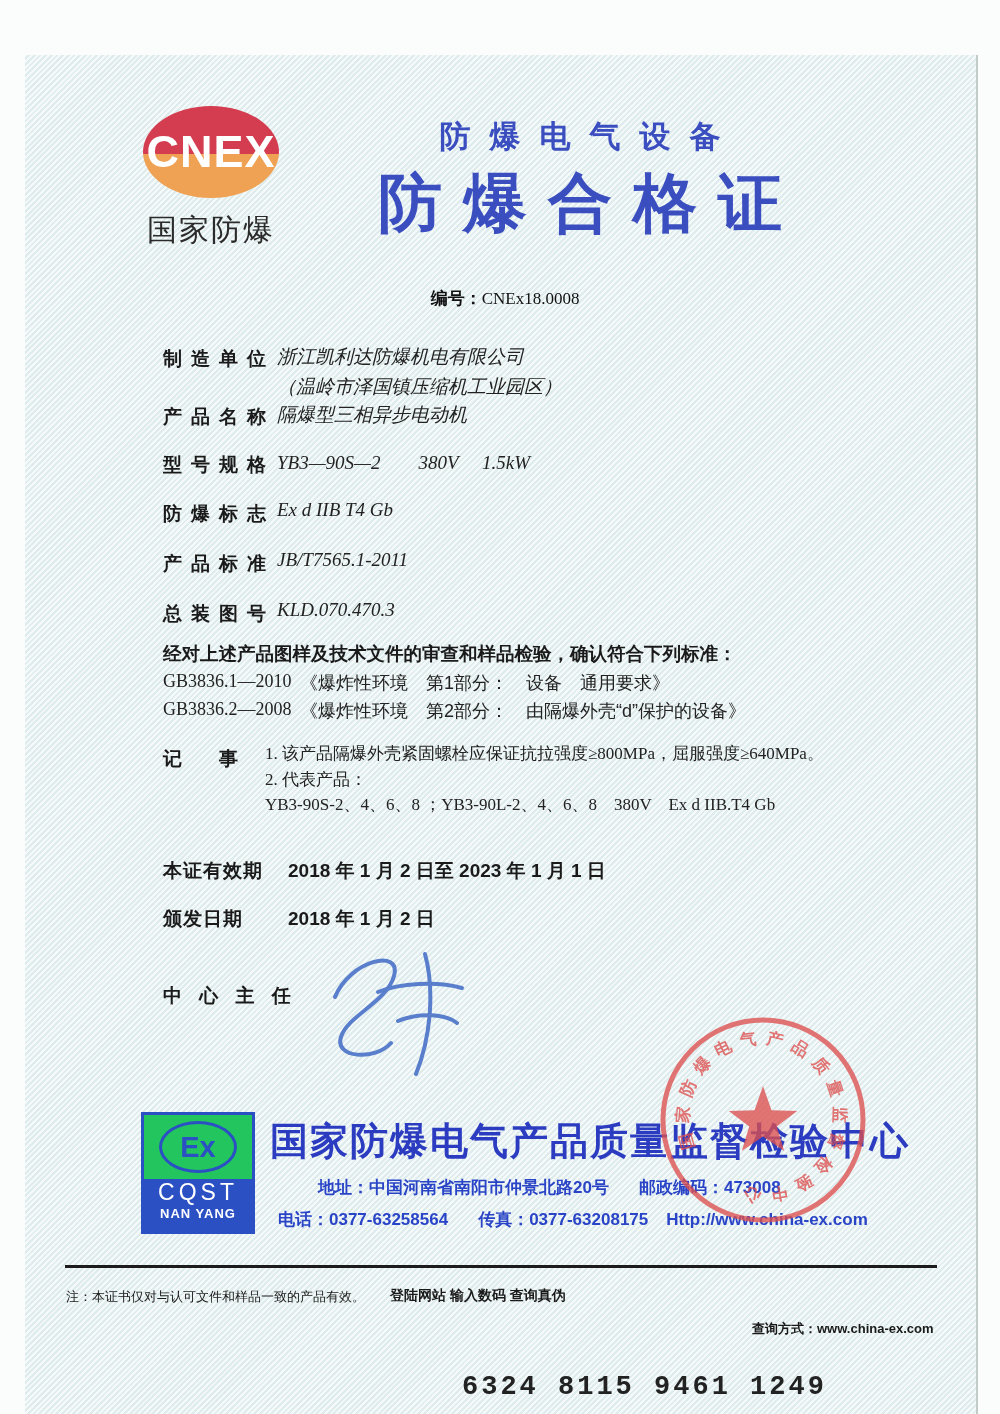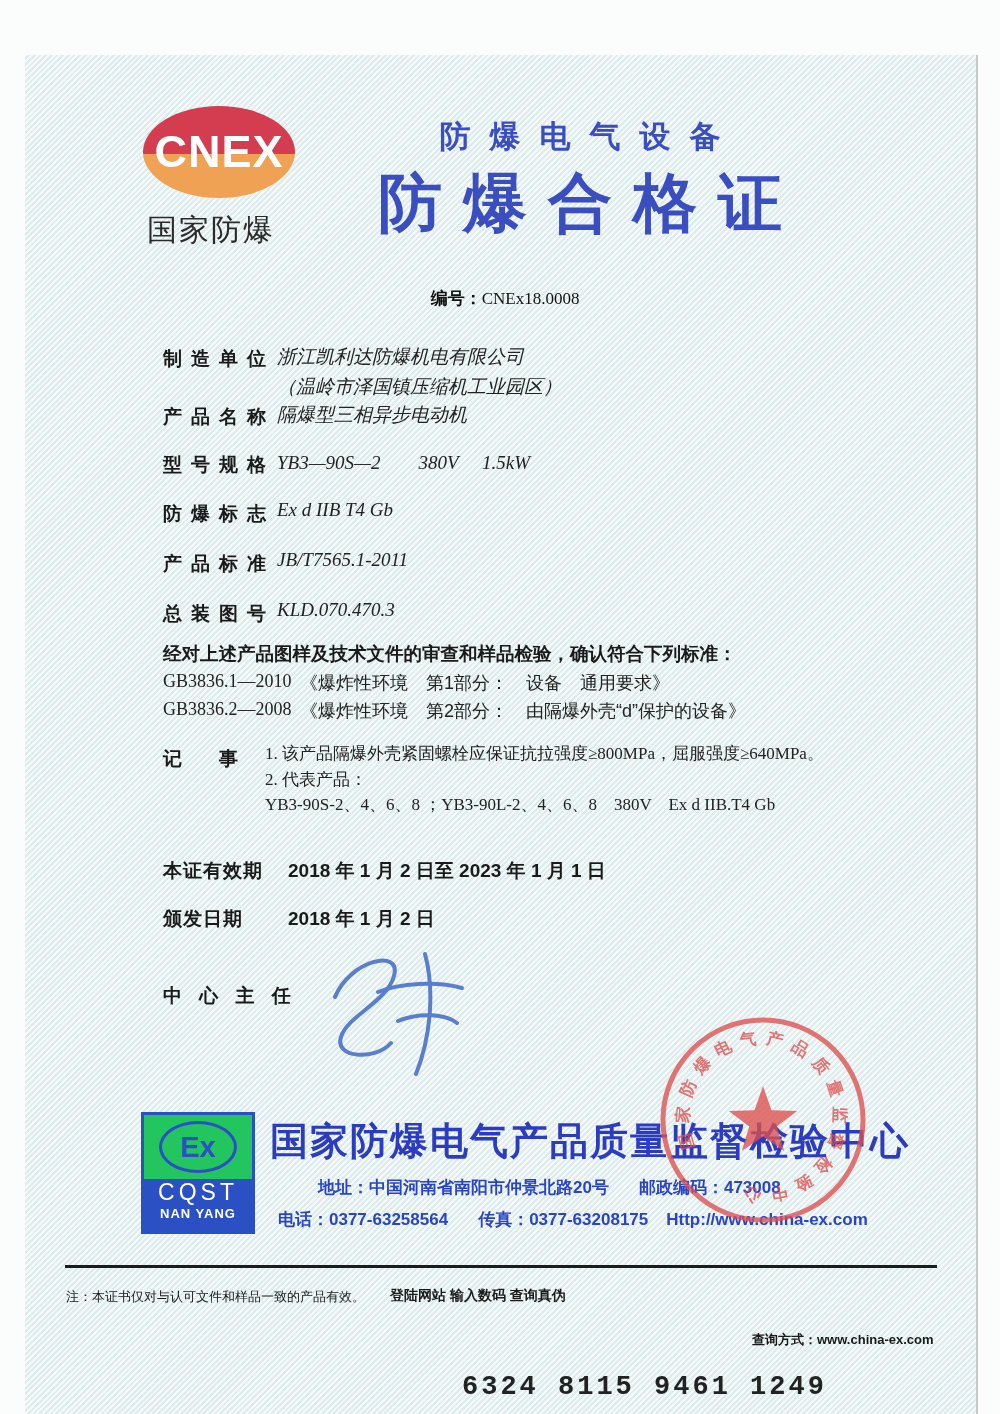--- a/index.html
+++ b/index.html
@@ -6,21 +6,21 @@
   body { width:1000px; height:1414px; background:#fbfcfc; font-family:"Liberation Sans", sans-serif; position:relative; overflow:hidden; }
   .paper {
     position:absolute; left:25px; top:55px; width:953px; height:1359px;
     background:
       repeating-linear-gradient(135deg, rgba(255,255,255,.45) 0 2px, rgba(176,206,210,.22) 2px 4px),
       #ecf4f4;
     border-right:2px solid #c3cbc9;
   }
   .abs { position:absolute; }
   
-  .cnex-logo { left:143px; top:106px; width:152px; height:92px; border-radius:50%;
+  .cnex-logo { left:143px; top:106px; width:136px; height:92px; border-radius:50%;
     background:linear-gradient(180deg,#d43c50 0 52%, #efa253 52% 100%);
     display:flex; align-items:center; justify-content:center; }
   .cnex-text { color:#fff; font-size:45px; font-weight:bold; letter-spacing:1px; font-family:"Liberation Sans",sans-serif; }
   .logo-caption { left:138px; top:210px; width:146px; text-align:center; font-size:30px; color:#2b2b2b; letter-spacing:2px; }
   .subtitle { left:330px; top:116px; width:500px; text-align:center; font-size:31px; font-weight:bold; color:#3a4ec0; letter-spacing:19px; text-indent:19px; }
   .title { left:310px; top:160px; width:540px; text-align:center; font-size:64px; font-weight:bold; color:#3a4ec0; letter-spacing:21px; text-indent:21px; }
   .certno { left:330px; top:287px; width:350px; text-align:center; font-size:17px; color:#111; font-family:"Liberation Serif",serif; }
   .certno b { font-family:"Liberation Sans",sans-serif; font-weight:bold; }
   
   .lbl { left:163px; font-size:19px; font-weight:600; color:#1a1a1a; letter-spacing:9px; white-space:nowrap; }
@@ -42,21 +42,21 @@
   .blue-line { font-size:17px; font-weight:bold; color:#2944c6; white-space:nowrap; }
   .addr { left:318px; top:1176px; }
   .phone { left:278px; top:1208px; }
   .gap2 { display:inline-block; width:30px; }
   .gap1 { display:inline-block; width:18px; }
   
   .rule { left:65px; top:1265px; width:872px; height:3px; background:#1c1c1c; }
   .bottom-note { left:66px; top:1288px; font-size:13px; color:#1a1a1a; white-space:nowrap; }
   .bottom-hint { left:390px; top:1287px; font-size:14px; font-weight:bold; color:#1a1a1a; white-space:nowrap; }
   .code-digits { left:462px; top:1372px; font-size:27px; font-weight:bold; color:#222; font-family:"Liberation Mono",monospace; letter-spacing:3px; }
-  .query { left:752px; top:1320px; font-size:13px; font-weight:bold; color:#1a1a1a; white-space:nowrap;margin-top:11px; }
+  .query { left:752px; top:1320px; font-size:13px; font-weight:bold; color:#1a1a1a; white-space:nowrap; }
   svg { position:absolute; overflow:visible; }
 </style>
 </head>
 <body>
 
 <div class="paper"></div>
 
 <div class="abs cnex-logo">
   <span class="cnex-text">CNEX</span>
 </div>

